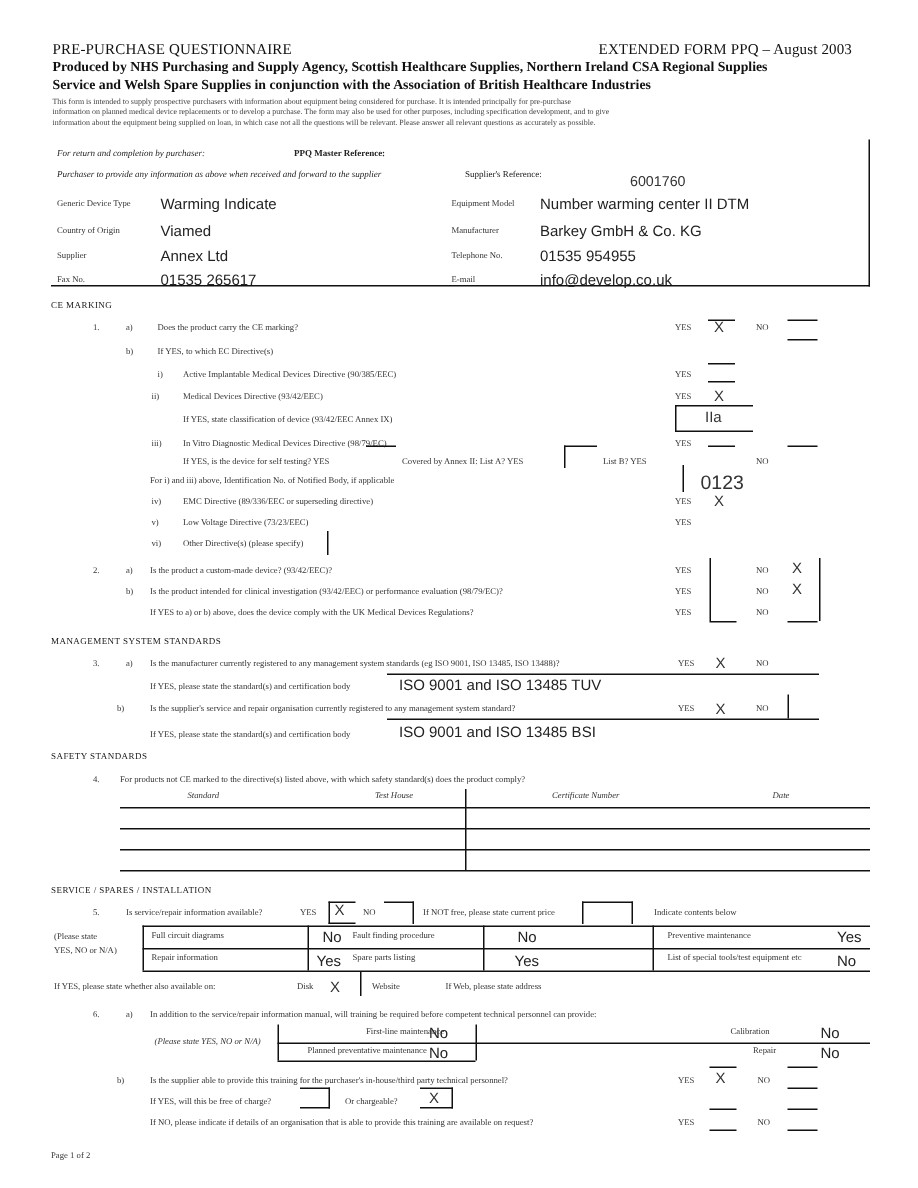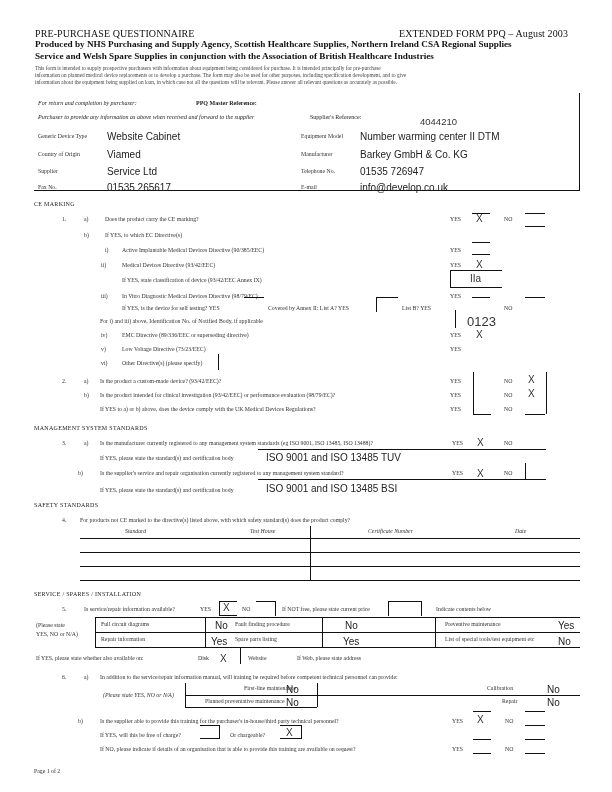--- a/index.html
+++ b/index.html
@@ -28,36 +28,36 @@
 <div class="abs hd2" style="left:35px;top:51px;white-space:nowrap;">Service and Welsh Spare Supplies in conjunction with the Association of British Healthcare Industries</div>
 <div class="abs intro" style="left:35px;top:65px;">This form is intended to supply prospective purchasers with information about equipment being considered for purchase. It is intended principally for pre-purchase</div>
 <div class="abs intro" style="left:35px;top:72px;">information on planned medical device replacements or to develop a purchase. The form may also be used for other purposes, including specification development, and to give</div>
 <div class="abs intro" style="left:35px;top:79px;">information about the equipment being supplied on loan, in which case not all the questions will be relevant. Please answer all relevant questions as accurately as possible.</div>
 
 <div class="box" style="left:34px;top:93px;width:546px;height:98px;border-top:none;border-left:none;"></div>
 <div class="abs small italic" style="left:38px;top:100px;">For return and completion by purchaser:</div>
 <div class="abs small" style="left:196px;top:100px;font-weight:bold;">PPQ Master Reference:</div>
 <div class="abs small italic" style="left:38px;top:114px;">Purchaser to provide any information as above when received and forward to the supplier</div>
 <div class="abs small" style="left:310px;top:114px;">Supplier's Reference:</div>
-<div class="abs valsm" style="left:420px;top:116px;">4044210</div>
+<div class="abs valsm" style="left:420px;top:116px;">6001760</div>
 
 <div class="abs lbl" style="left:38px;top:133px;">Generic Device Type</div>
-<div class="abs val" style="left:107px;top:131px;">Website Cabinet</div>
+<div class="abs val" style="left:107px;top:131px;">Warming Indicate</div>
 <div class="abs lbl" style="left:301px;top:133px;">Equipment Model</div>
 <div class="abs val" style="left:360px;top:131px;">Number warming center II DTM</div>
 
 <div class="abs lbl" style="left:38px;top:151px;">Country of Origin</div>
 <div class="abs val" style="left:107px;top:149px;">Viamed</div>
 <div class="abs lbl" style="left:301px;top:151px;">Manufacturer</div>
 <div class="abs val" style="left:360px;top:149px;">Barkey GmbH &amp; Co. KG</div>
 
 <div class="abs lbl" style="left:38px;top:168px;">Supplier</div>
-<div class="abs val" style="left:107px;top:166px;">Service Ltd</div>
+<div class="abs val" style="left:107px;top:166px;">Annex Ltd</div>
 <div class="abs lbl" style="left:301px;top:168px;">Telephone No.</div>
-<div class="abs val" style="left:360px;top:166px;">01535 726947</div>
+<div class="abs val" style="left:360px;top:166px;">01535 954955</div>
 
 <div class="abs lbl" style="left:38px;top:184px;">Fax No.</div>
 <div class="abs val" style="left:107px;top:182px;">01535 265617</div>
 <div class="abs lbl" style="left:301px;top:184px;">E-mail</div>
 <div class="abs val" style="left:360px;top:182px;">info@develop.co.uk</div>
 
 <div class="abs sec" style="left:34px;top:201px;">CE MARKING</div>
 
 <div class="abs lbl" style="left:62px;top:216px;">1.</div>
 <div class="abs lbl" style="left:84px;top:216px;">a)</div>

